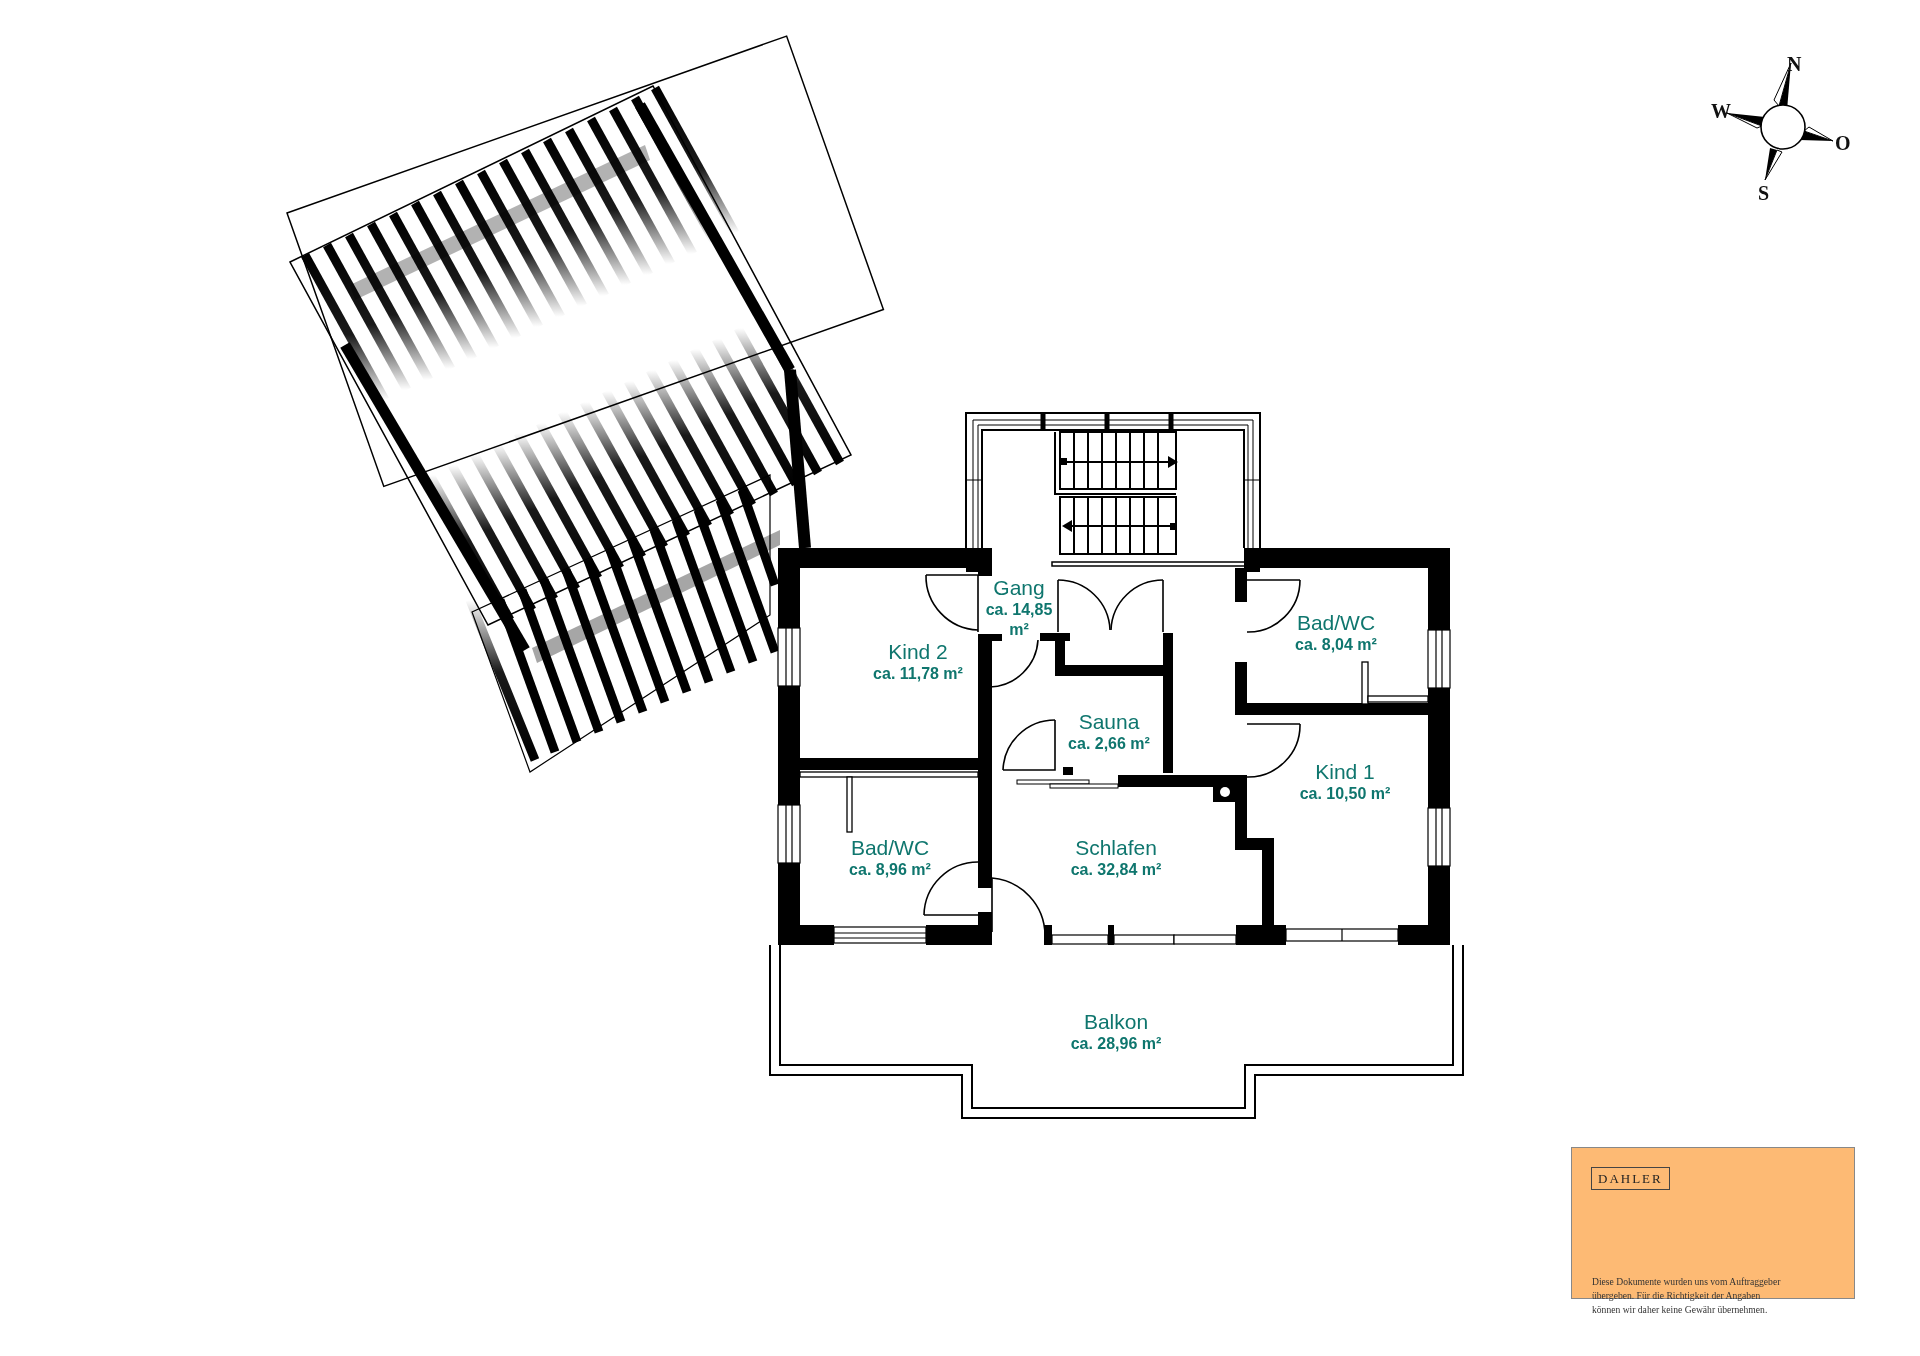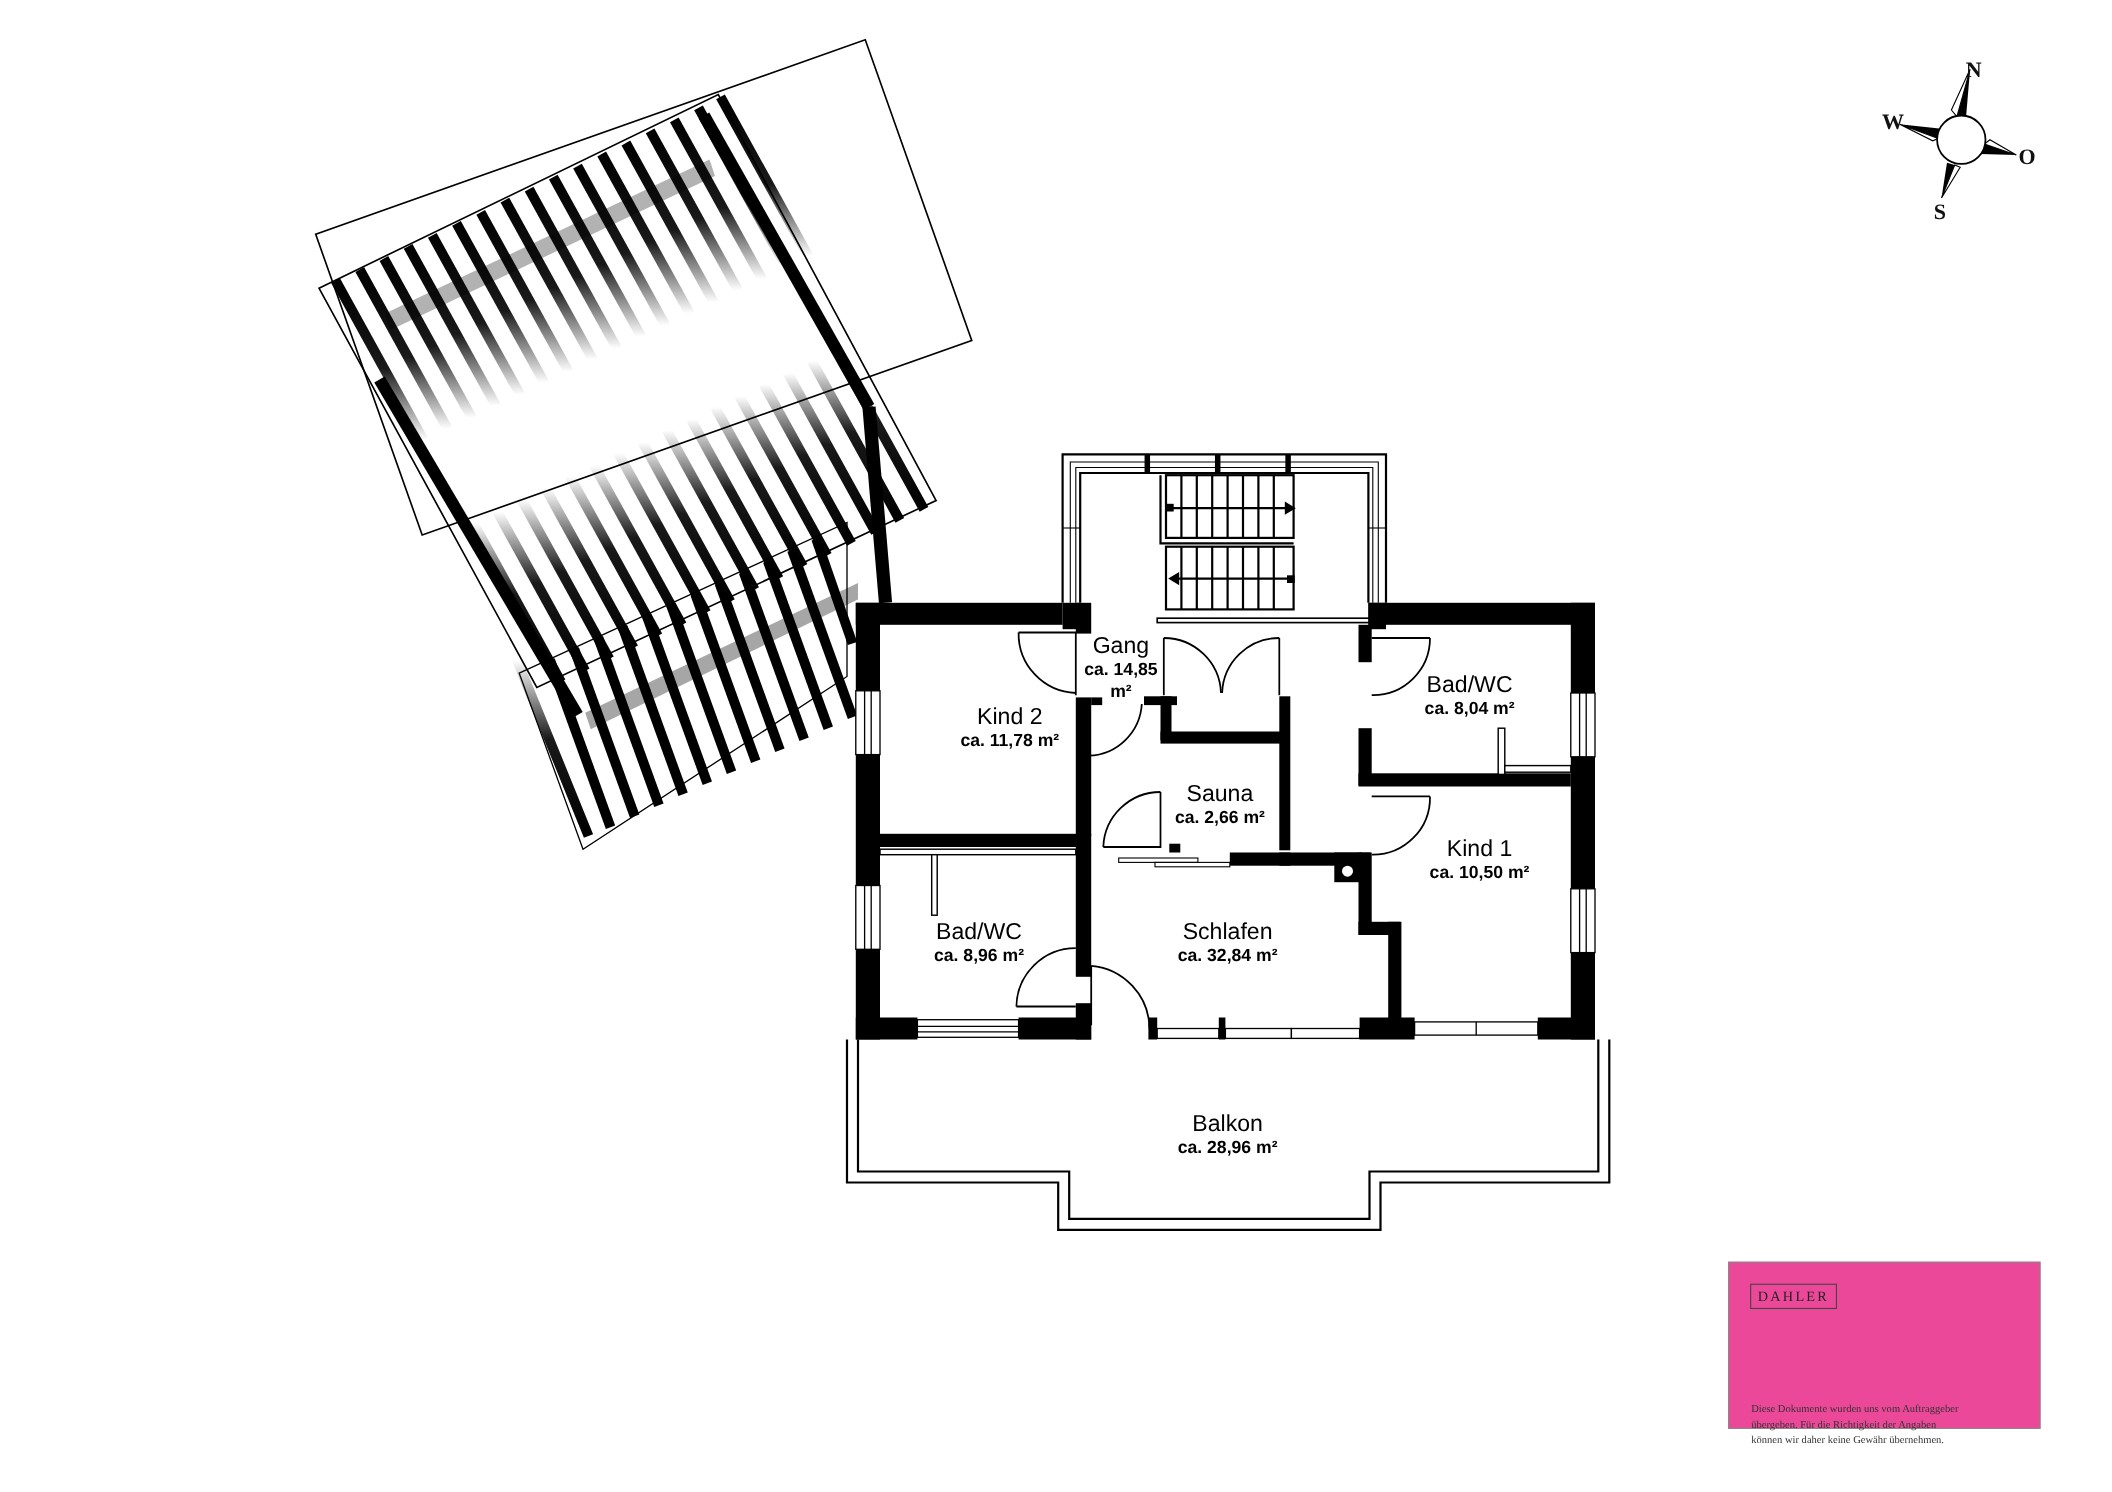--- a/index.html
+++ b/index.html
@@ -1,22 +1,22 @@
 <!DOCTYPE html>
 <html><head>
 <meta charset="utf-8">
 <style>
   html, body { margin:0; padding:0; background:#ffffff; }
   body { width:1920px; height:1356px; position:relative; overflow:hidden; font-family:"Liberation Sans", sans-serif; }
   #plan { position:absolute; left:0; top:0; width:1920px; height:1356px; }
-  .room-label { position:absolute; text-align:center; color:#000000; font-family:"Liberation Sans", sans-serif; transform:translateX(-50%); white-space:nowrap; }
+  .room-label { position:absolute; text-align:center; color:#0f766e; font-family:"Liberation Sans", sans-serif; transform:translateX(-50%); white-space:nowrap; }
   .room-name { font-size:21px; line-height:24px; display:block; }
   .room-area { font-size:16px; line-height:20px; display:block;font-weight:bold; }
   .compass-letter { position:absolute; font-family:"Liberation Serif", serif; font-weight:bold; font-size:20px; color:#111; }
-  .disclaimer-box { position:absolute; left:1571px; top:1147px; width:284px; height:152px; border:1.5px solid #888; background:#ec4899; box-sizing:border-box; }
+  .disclaimer-box { position:absolute; left:1571px; top:1147px; width:284px; height:152px; border:1.5px solid #888; background:#fdba74; box-sizing:border-box; }
   .brand { position:absolute; left:19px; top:19px; border:1.5px solid #444; padding:3px 6px 2px 6px; font-family:"Liberation Serif", serif; font-size:13px; letter-spacing:2px; color:#222; }
   .disclaimer-text { position:absolute; left:20px; top:95px; width:250px; font-family:"Liberation Serif", serif; font-size:9.6px; line-height:14px; color:#333;margin-top:32px; }
 </style>
 </head>
 <body>
 
 <svg id="plan" viewBox="0 0 1920 1356" xmlns="http://www.w3.org/2000/svg">
   <defs>
     <linearGradient id="fadeDown" x1="0" y1="0" x2="0" y2="1">
       <stop offset="0" stop-color="#000" stop-opacity="1"></stop>

